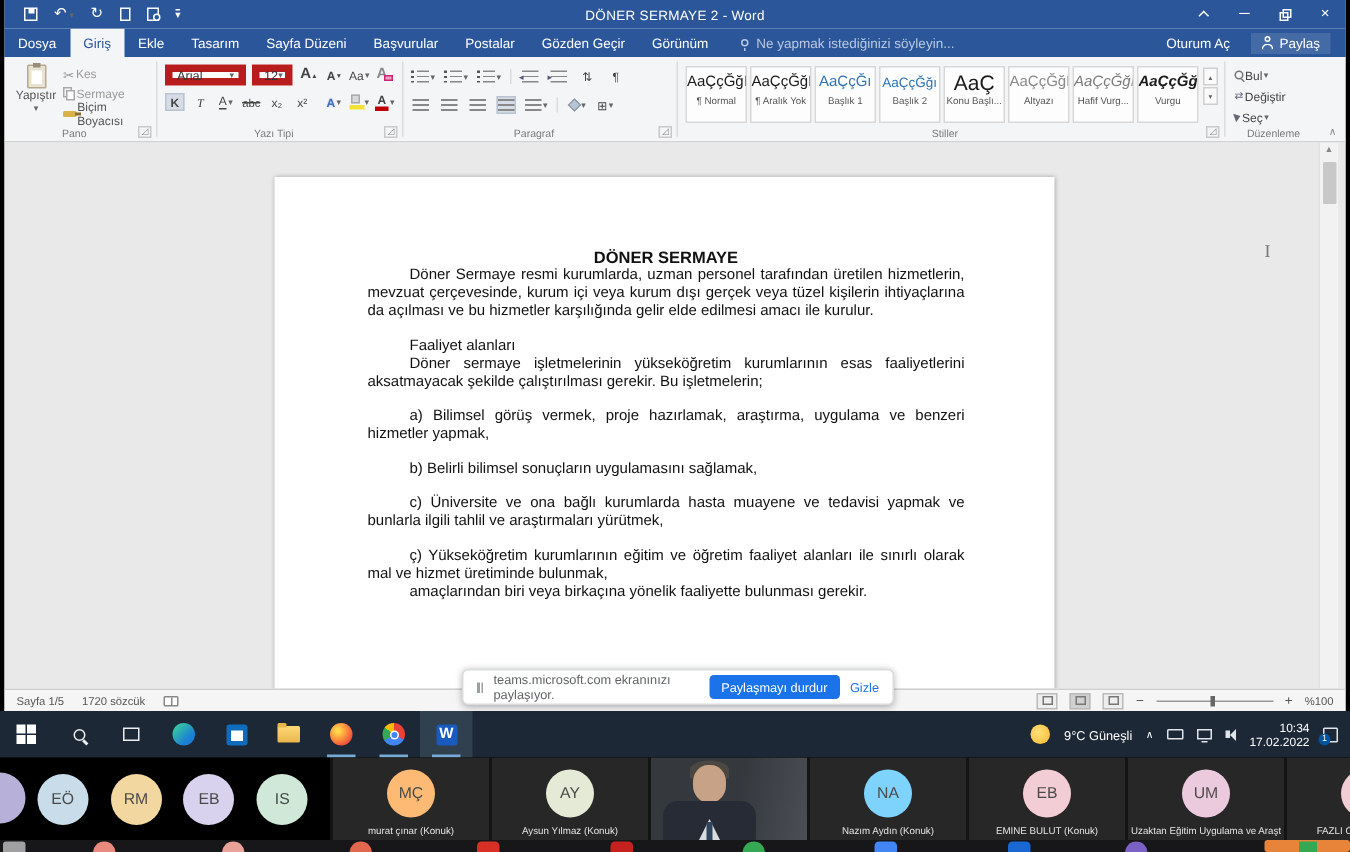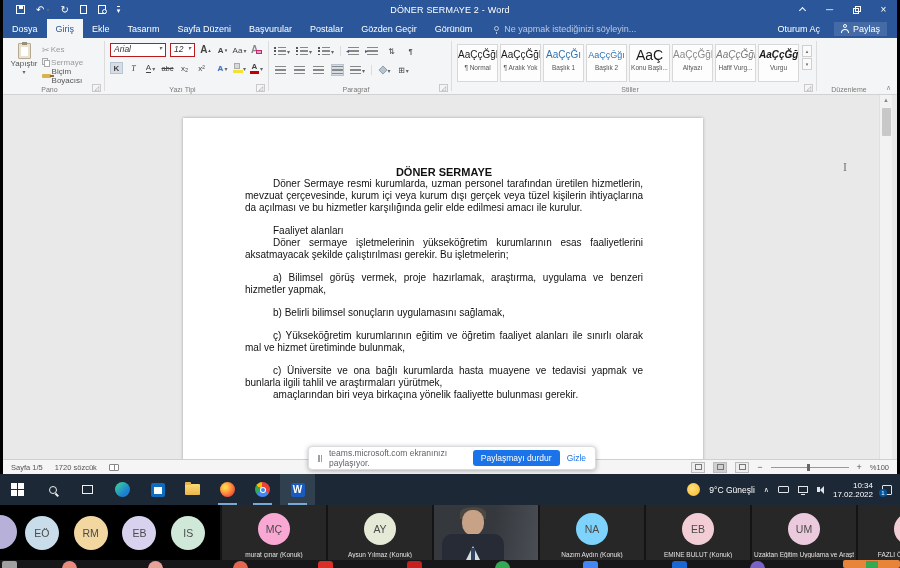--- a/index.html
+++ b/index.html
@@ -58,21 +58,21 @@
   .clipcol .rbtn { justify-content:flex-start; color:#9a9a9a; }
   .clipcol .on { color:#555; }
   .i-scis { font-size:9px; color:#9a9a9a; }
   .i-copy { position:relative; width:8px; height:9px; }
   .i-copy i { position:absolute; left:0; top:0; width:6px; height:7px; border:1px solid #a9a9a9; background:#f4f5f6; }
   .i-copy b { position:absolute; right:0; bottom:0; width:6px; height:7px; border:1px solid #a9a9a9; background:#fff; }
   .i-brush { width:9px; height:4px; background:#d8b24a; border-radius:1px; position:relative; }
   .i-brush i { position:absolute; right:-3px; top:1px; width:4px; height:2px; background:#8a6d2f; }
 
   
-  .combo { border:1px solid #b91c1c; background:#fff; height:14px; display:flex; justify-content:space-between; padding:0 3px; font-size:8.5px; color:#333;font-style:italic; }
+  .combo { border:5px solid #b91c1c; background:#fff; height:14px; display:flex; align-items:center; justify-content:space-between; padding:0 3px; font-size:8.5px; color:#333; }
   .bigA { font-size:10px; font-weight:bold; line-height:1; }
   .upA { font-size:5px; vertical-align:top; }
   .K { font-weight:bold; background:#d6dde6; padding:0 3px; border:1px solid #b9c4d1; }
   .T { font-style:italic; font-family:"Liberation Serif",serif; padding:0 2px; }
   .U { border-bottom:1.5px solid #444; }
   .strike { text-decoration:line-through; font-size:7.5px; }
   .fxA { color:#4472c4; font-weight:bold; text-shadow:0 0 1px #9cb6e0; }
   .hl { position:relative; width:10px; height:10px; }
   .hl i { position:absolute; left:1px; top:0; width:6px; height:6px; background:#d9d9d9; border:1px solid #aaa; }
   .hl b { position:absolute; left:0; bottom:0; width:10px; height:3px; background:#f3e135; }
@@ -468,36 +468,54 @@
         <span>▴</span>
         <span>▾</span>
       </div>
       <div class="glab">Stiller</div>
       <div class="laun">◿</div>
     </div>
 
     <div class="vsep"></div>
 
     <div class="grp" style="width:64px;">
+      <div class="edit">
+        <span class="rbtn">
+            <span class="i-mag">
+              <i></i>
+            </span>
+            <span>Bul</span>
+            <span class="car">▾</span>
+          </span>
+        <span class="rbtn">
+            <span style="font-size:7px;color:#667;">⇄</span>
+            <span>Değiştir</span>
+          </span>
+        <span class="rbtn">
+            <span class="i-cursor"></span>
+            <span>Seç</span>
+            <span class="car">▾</span>
+          </span>
+      </div>
       <div class="glab" style="right:0;">Düzenleme</div>
     </div>
 
     <div class="collapse">∧</div>
   </div>
 
   <div class="docarea">
     <div class="page">
       <div class="doc-h">DÖNER SERMAYE</div>
       <p class="doc-p">Döner Sermaye resmi kurumlarda, uzman personel tarafından üretilen hizmetlerin, mevzuat çerçevesinde, kurum içi veya kurum dışı gerçek veya tüzel kişilerin ihtiyaçlarına da açılması ve bu hizmetler karşılığında gelir elde edilmesi amacı ile kurulur.</p>
       <div class="doc-h2 sp">Faaliyet alanları</div>
       <p class="doc-p">Döner sermaye işletmelerinin yükseköğretim kurumlarının esas faaliyetlerini aksatmayacak şekilde çalıştırılması gerekir. Bu işletmelerin;</p>
       <p class="doc-p sp">a) Bilimsel görüş vermek, proje hazırlamak, araştırma, uygulama ve benzeri hizmetler yapmak,</p>
       <p class="doc-p sp">b) Belirli bilimsel sonuçların uygulamasını sağlamak,</p>
+      <p class="doc-p sp">c) Üniversite ve ona bağlı kurumlarda hasta muayene ve tedavisi yapmak ve bunlarla ilgili tahlil ve araştırmaları yürütmek,</p>
       <p class="doc-p sp">ç) Yükseköğretim kurumlarının eğitim ve öğretim faaliyet alanları ile sınırlı olarak mal ve hizmet üretiminde bulunmak,</p>
-      <p class="doc-p sp">c) Üniversite ve ona bağlı kurumlarda hasta muayene ve tedavisi yapmak ve bunlarla ilgili tahlil ve araştırmaları yürütmek,</p>
       <p class="doc-p">amaçlarından biri veya birkaçına yönelik faaliyette bulunması gerekir.</p>
     </div>
     <div class="scrollv">
       <span class="up">▲</span>
       <span class="thumb"></span>
     </div>
     <div class="ibeam">I</div>
   </div>
 
   <div class="sbar">
@@ -607,21 +625,21 @@
 
 <div class="strip">
   <div class="gtile">
     <span class="cutav" style="background-color: rgb(183, 177, 217);"></span>
     <span class="av" style="background-color: rgb(200, 220, 234);">EÖ</span>
     <span class="av" style="background-color: rgb(242, 215, 160);">RM</span>
     <span class="av" style="background-color: rgb(217, 210, 238);">EB</span>
     <span class="av" style="background-color: rgb(207, 232, 216);">IS</span>
   </div>
   <div class="ptile">
-    <span class="av" style="background-color: #f9a8d4;">MÇ</span>
+    <span class="av" style="background-color: #fdba74;">MÇ</span>
     <span class="pname">murat çınar (Konuk)</span>
   </div>
   <div class="ptile">
     <span class="av" style="background-color: rgb(228, 234, 214);">AY</span>
     <span class="pname">Aysun Yılmaz (Konuk)</span>
   </div>
   <div class="vtile">
     <span class="v-hair"></span>
     <span class="v-head"></span>
     <span class="v-body"></span>

